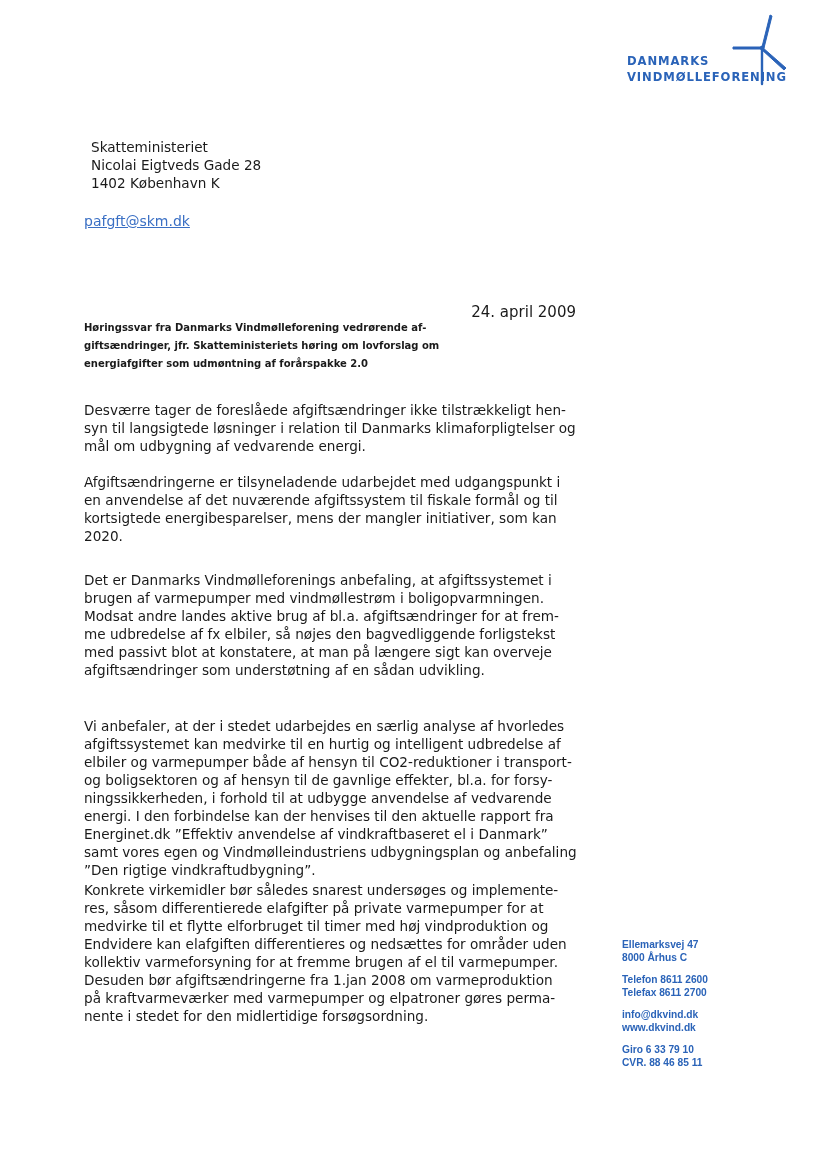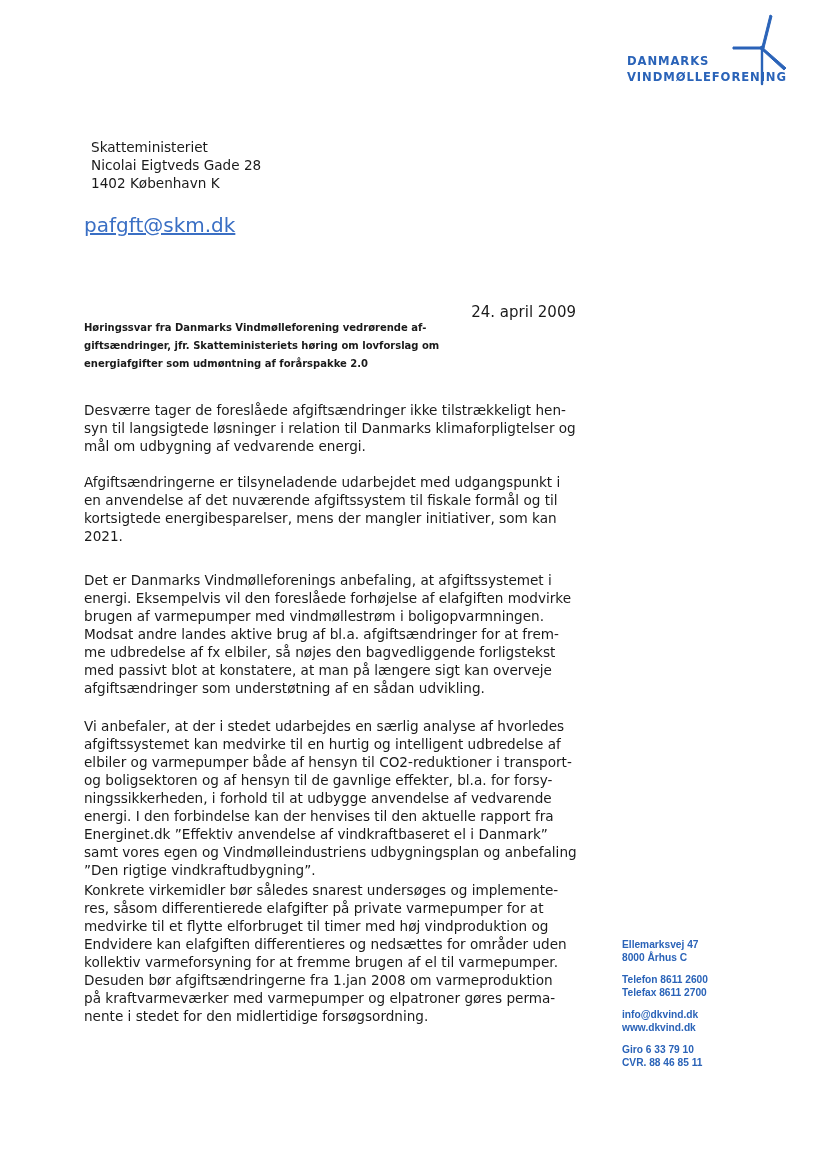--- a/index.html
+++ b/index.html
@@ -6,21 +6,21 @@
   body { width: 826px; height: 1168px; position: relative; overflow: hidden;
          font-family: "DejaVu Sans", sans-serif; color: #1a1a1a; }
   .logo { position: absolute; left: 620px; top: 8px; width: 200px; height: 90px; }
   .logo-text { position: absolute; left: 7px; font-family: "DejaVu Sans", sans-serif;
                font-weight: bold; color: #2a63b8; font-size: 11.6px; letter-spacing: 0.9px; line-height: 12px; }
   .logo-line1 { top: 47px; }
   .logo-line2 { top: 63px; }
   .turbine { position: absolute; left: 100px; top: 0; }
   .addr { position: absolute; left: 84px; top: 138px; font-size: 13.6px; line-height: 18px; margin-left: 7px; }
   .addr div { white-space: nowrap; }
-  .email { position: absolute; left: 84px; top: 213px; font-size: 20px; color: #3a6fc4;
+  .email { position: absolute; left: 84px; top: 213px; font-size: 14px; color: #3a6fc4;
            text-decoration: underline; cursor: pointer; }
   .date { position: absolute; right: 250px; top: 271px; font-size: 15px; margin-top: 32px; }
   .heading { position: absolute; left: 84px; top: 319px; width: 520px; font-size: 10px;
              font-weight: bold; line-height: 18px; }
   .heading div, .para div { white-space: nowrap; }
   .para { position: absolute; left: 84px; font-size: 13.6px; line-height: 18px; width: 520px; }
   .sidebar { position: absolute; left: 622px; top: 938px; font-family: "Liberation Sans", sans-serif;
              color: #2a63b8; font-size: 10.2px; line-height: 13px; font-weight: bold; }
   .sidebar .grp { margin-bottom: 9px; }
   .sidebar div div { white-space: nowrap; }
@@ -62,26 +62,25 @@
 <div class="para" style="top:401px;">
   <div>Desværre tager de foreslåede afgiftsændringer ikke tilstrækkeligt hen-</div>
   <div>syn til langsigtede løsninger i relation til Danmarks klimaforpligtelser og</div>
   <div>mål om udbygning af vedvarende energi.</div>
 </div>
 
 <div class="para" style="top:473px;">
   <div>Afgiftsændringerne er tilsyneladende udarbejdet med udgangspunkt i</div>
   <div>en anvendelse af det nuværende afgiftssystem til fiskale formål og til</div>
   <div>kortsigtede energibesparelser, mens der mangler initiativer, som kan</div>
-  <div>2021.</div>
+  <div>2020.</div>
 </div>
 
 <div class="para" style="top:571px;">
   <div>Det er Danmarks Vindmølleforenings anbefaling, at afgiftssystemet i</div>
-  <div>energi. Eksempelvis vil den foreslåede forhøjelse af elafgiften modvirke</div>
   <div>brugen af varmepumper med vindmøllestrøm i boligopvarmningen.</div>
   <div>Modsat andre landes aktive brug af bl.a. afgiftsændringer for at frem-</div>
   <div>me udbredelse af fx elbiler, så nøjes den bagvedliggende forligstekst</div>
   <div>med passivt blot at konstatere, at man på længere sigt kan overveje</div>
   <div>afgiftsændringer som understøtning af en sådan udvikling.</div>
 </div>
 
 <div class="para" style="top:717px;">
   <div>Vi anbefaler, at der i stedet udarbejdes en særlig analyse af hvorledes</div>
   <div>afgiftssystemet kan medvirke til en hurtig og intelligent udbredelse af</div>

